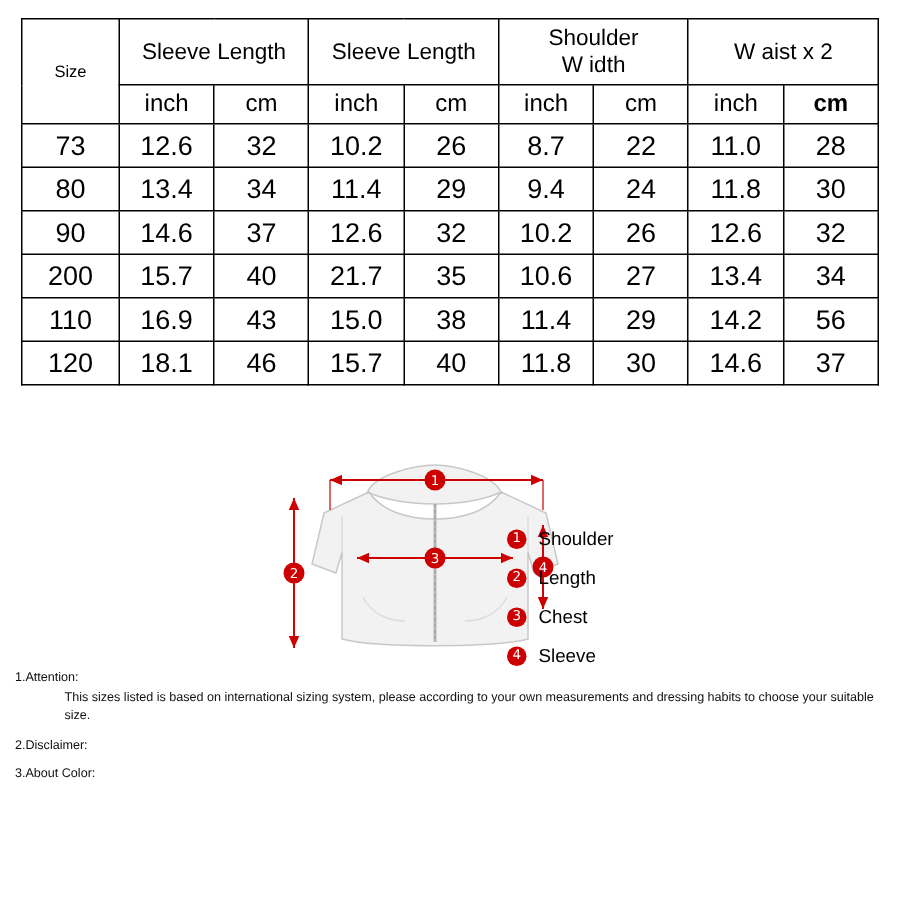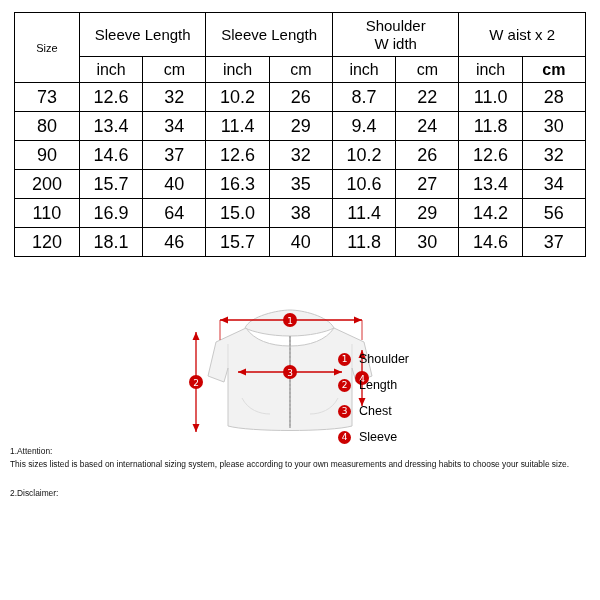--- a/index.html
+++ b/index.html
@@ -115,24 +115,25 @@
     position: absolute;
     left: 10px;
     top: 445px;
     width: 580px;
     font-size: 8.4px;
     line-height: 1.5;
     color: #111111;
   }
   .note-title {
     font-size: 8.4px;
-    margin-top: 17px;
+    margin-top: 7px;
   }
   .note-body {
     font-size: 8.4px;
+    margin-left: 33px;
   }
   .note-block:first-child .note-title { margin-top: 0; }
 </style>
 </head>
 <body>
 
 <div class="page">
 
   <div class="table-wrap">
     <table class="size-table">
@@ -199,31 +200,31 @@
           <td class="cell">32</td>
           <td class="cell">10.2</td>
           <td class="cell">26</td>
           <td class="cell">12.6</td>
           <td class="cell">32</td>
         </tr>
         <tr>
           <td class="cell">200</td>
           <td class="cell">15.7</td>
           <td class="cell">40</td>
-          <td class="cell">16.3</td>
+          <td class="cell">21.7</td>
           <td class="cell">35</td>
           <td class="cell">10.6</td>
           <td class="cell">27</td>
           <td class="cell">13.4</td>
           <td class="cell">34</td>
         </tr>
         <tr>
           <td class="cell">110</td>
           <td class="cell">16.9</td>
-          <td class="cell">64</td>
+          <td class="cell">43</td>
           <td class="cell">15.0</td>
           <td class="cell">38</td>
           <td class="cell">11.4</td>
           <td class="cell">29</td>
           <td class="cell">14.2</td>
           <td class="cell">56</td>
         </tr>
         <tr>
           <td class="cell">120</td>
           <td class="cell">18.1</td>
@@ -321,16 +322,17 @@
 
   <div class="notes">
     <div class="note-block">
       <div class="note-title">1.Attention:</div>
       <div class="note-body">This sizes listed is based on international sizing system, please according to your own measurements and dressing habits to choose your suitable size.</div>
     </div>
     <div class="note-block">
       <div class="note-title">2.Disclaimer:</div>
     </div>
     <div class="note-block">
+      <div class="note-title">3.About Color:</div>
     </div>
   </div>
 
 </div>
 
 </body></html>

